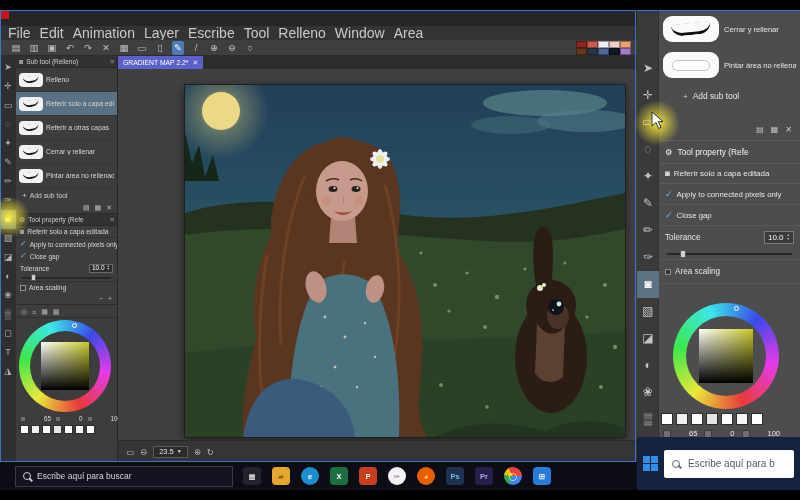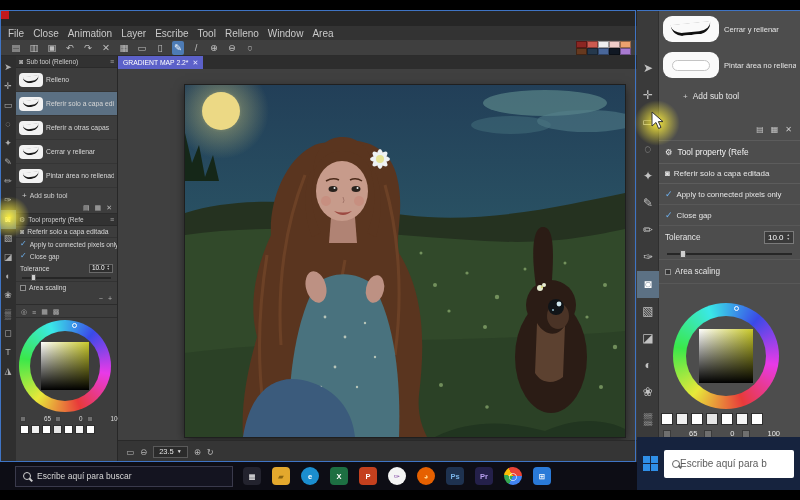--- a/index.html
+++ b/index.html
@@ -5,21 +5,21 @@
 *{margin:0;padding:0;box-sizing:border-box}
 html,body{width:800px;height:500px;background:#000;overflow:hidden;
   font-family:"Liberation Sans","DejaVu Sans",sans-serif;-webkit-font-smoothing:antialiased}
 .stage{position:relative;width:800px;height:500px;background:#000}
 
 
 .main{position:absolute;left:0;top:10px;width:637px;height:480px;background:#3a3a3a}
 .capture-frame{position:absolute;left:0;top:10px;width:636px;height:452px;border:1px solid #3f74c4;pointer-events:none;z-index:50}
 .titlebar{height:16px;background:#262626;position:relative}
 .rec{position:absolute;left:0;top:0;width:9px;height:9px;background:#c0181c}
-.menubar{height:14px;background:#333;display:flex;align-items:center;gap:9px;padding:0 8px;font-size:10px;color:#c9c9c9}
+.menubar{height:14px;background:#333;display:flex;align-items:center;gap:9px;padding:0 8px;font-size:14px;color:#c9c9c9}
 .toolbar{height:16px;background:#3f3f3f;position:relative;display:flex;align-items:center;border-bottom:1px solid #2c2c2c}
 .tb-icons{display:flex;gap:6px;margin-left:10px;font-size:9.5px;color:#bdbdbd}
 .tb-icon{min-width:12px;text-align:center;line-height:14px}
 .tb-icon.selected{background:#4d7bb5;color:#fff;border-radius:2px}
 .palette{position:absolute;right:6px;top:1px;display:grid;grid-template-columns:repeat(5,11px);grid-auto-rows:7px}
 .palette span{display:block;border:0.5px solid rgba(0,0,0,.35)}
 
 .workspace{position:absolute;top:46px;left:0;right:0;height:406px}
 .toolcol{position:absolute;left:0;top:0;width:16px;height:100%;background:#2f2f2f;padding-top:2px}
 .toolcol .tool{width:16px;height:19px;line-height:19px;text-align:center;font-size:9px;color:#aeaeae}
@@ -105,40 +105,40 @@
 .owheel{position:absolute;left:14px;top:292px;width:106px;height:106px}
 .owheel .hole{inset:13px;background:#4d4d4d}
 .owheel .sv{inset:26px}
 .oswrow{position:absolute;left:2px;top:402px;display:flex;gap:3px}
 .oswrow span{width:12px;height:12px;background:#fff;border:1px solid #2e2e2e;display:block}
 .ocvals{position:absolute;left:4px;top:418px;display:flex;gap:7px;align-items:center;font-size:7.5px;color:#e8e8e8}
 .ocvals .cval i{width:8px;height:8px}
 .osearch{position:absolute;left:0;top:426px;right:0;bottom:0;background:#16233e;display:flex;align-items:center;gap:6px;padding:0 6px;z-index:5}
 .winlogo{width:15px;height:15px;display:grid;grid-template-columns:7px 7px;grid-template-rows:7px 7px;gap:1px;flex:0 0 auto}
 .winlogo span{background:#2f8fe8;display:block}
-.opillsearch{flex:1;height:28px;background:#fff;border-radius:2px;display:flex;align-items:center;gap:0;padding:0 8px;color:#5c5c5c;font-size:10px;overflow:hidden;white-space:nowrap}
+.opillsearch{flex:1;height:28px;background:#fff;border-radius:2px;display:flex;align-items:center;gap:8px;padding:0 8px;color:#5c5c5c;font-size:10px;overflow:hidden;white-space:nowrap}
 
 
 .glowL{position:absolute;left:-12px;top:196px;width:42px;height:42px;background:radial-gradient(circle,rgba(255,240,60,.95),rgba(255,240,60,0) 70%);z-index:60;pointer-events:none}
 .glowR{position:absolute;left:634px;top:100px;width:46px;height:46px;background:radial-gradient(circle,rgba(255,240,60,.95),rgba(255,240,60,0) 70%);z-index:60;pointer-events:none}
 .cursor{position:absolute;left:651px;top:111px;z-index:61;pointer-events:none}
 </style>
 </head>
 <body>
 
 <div class="stage">
 
   <div class="main">
     <div class="titlebar">
       <div class="rec"></div>
     </div>
 
     <div class="menubar">
         <span class="menu-item">File</span>
-        <span class="menu-item">Close</span>
+        <span class="menu-item">Edit</span>
         <span class="menu-item">Animation</span>
         <span class="menu-item">Layer</span>
         <span class="menu-item">Escribe</span>
         <span class="menu-item">Tool</span>
         <span class="menu-item">Relleno</span>
         <span class="menu-item">Window</span>
         <span class="menu-item">Area</span>
       </div>
 
     <div class="toolbar">

